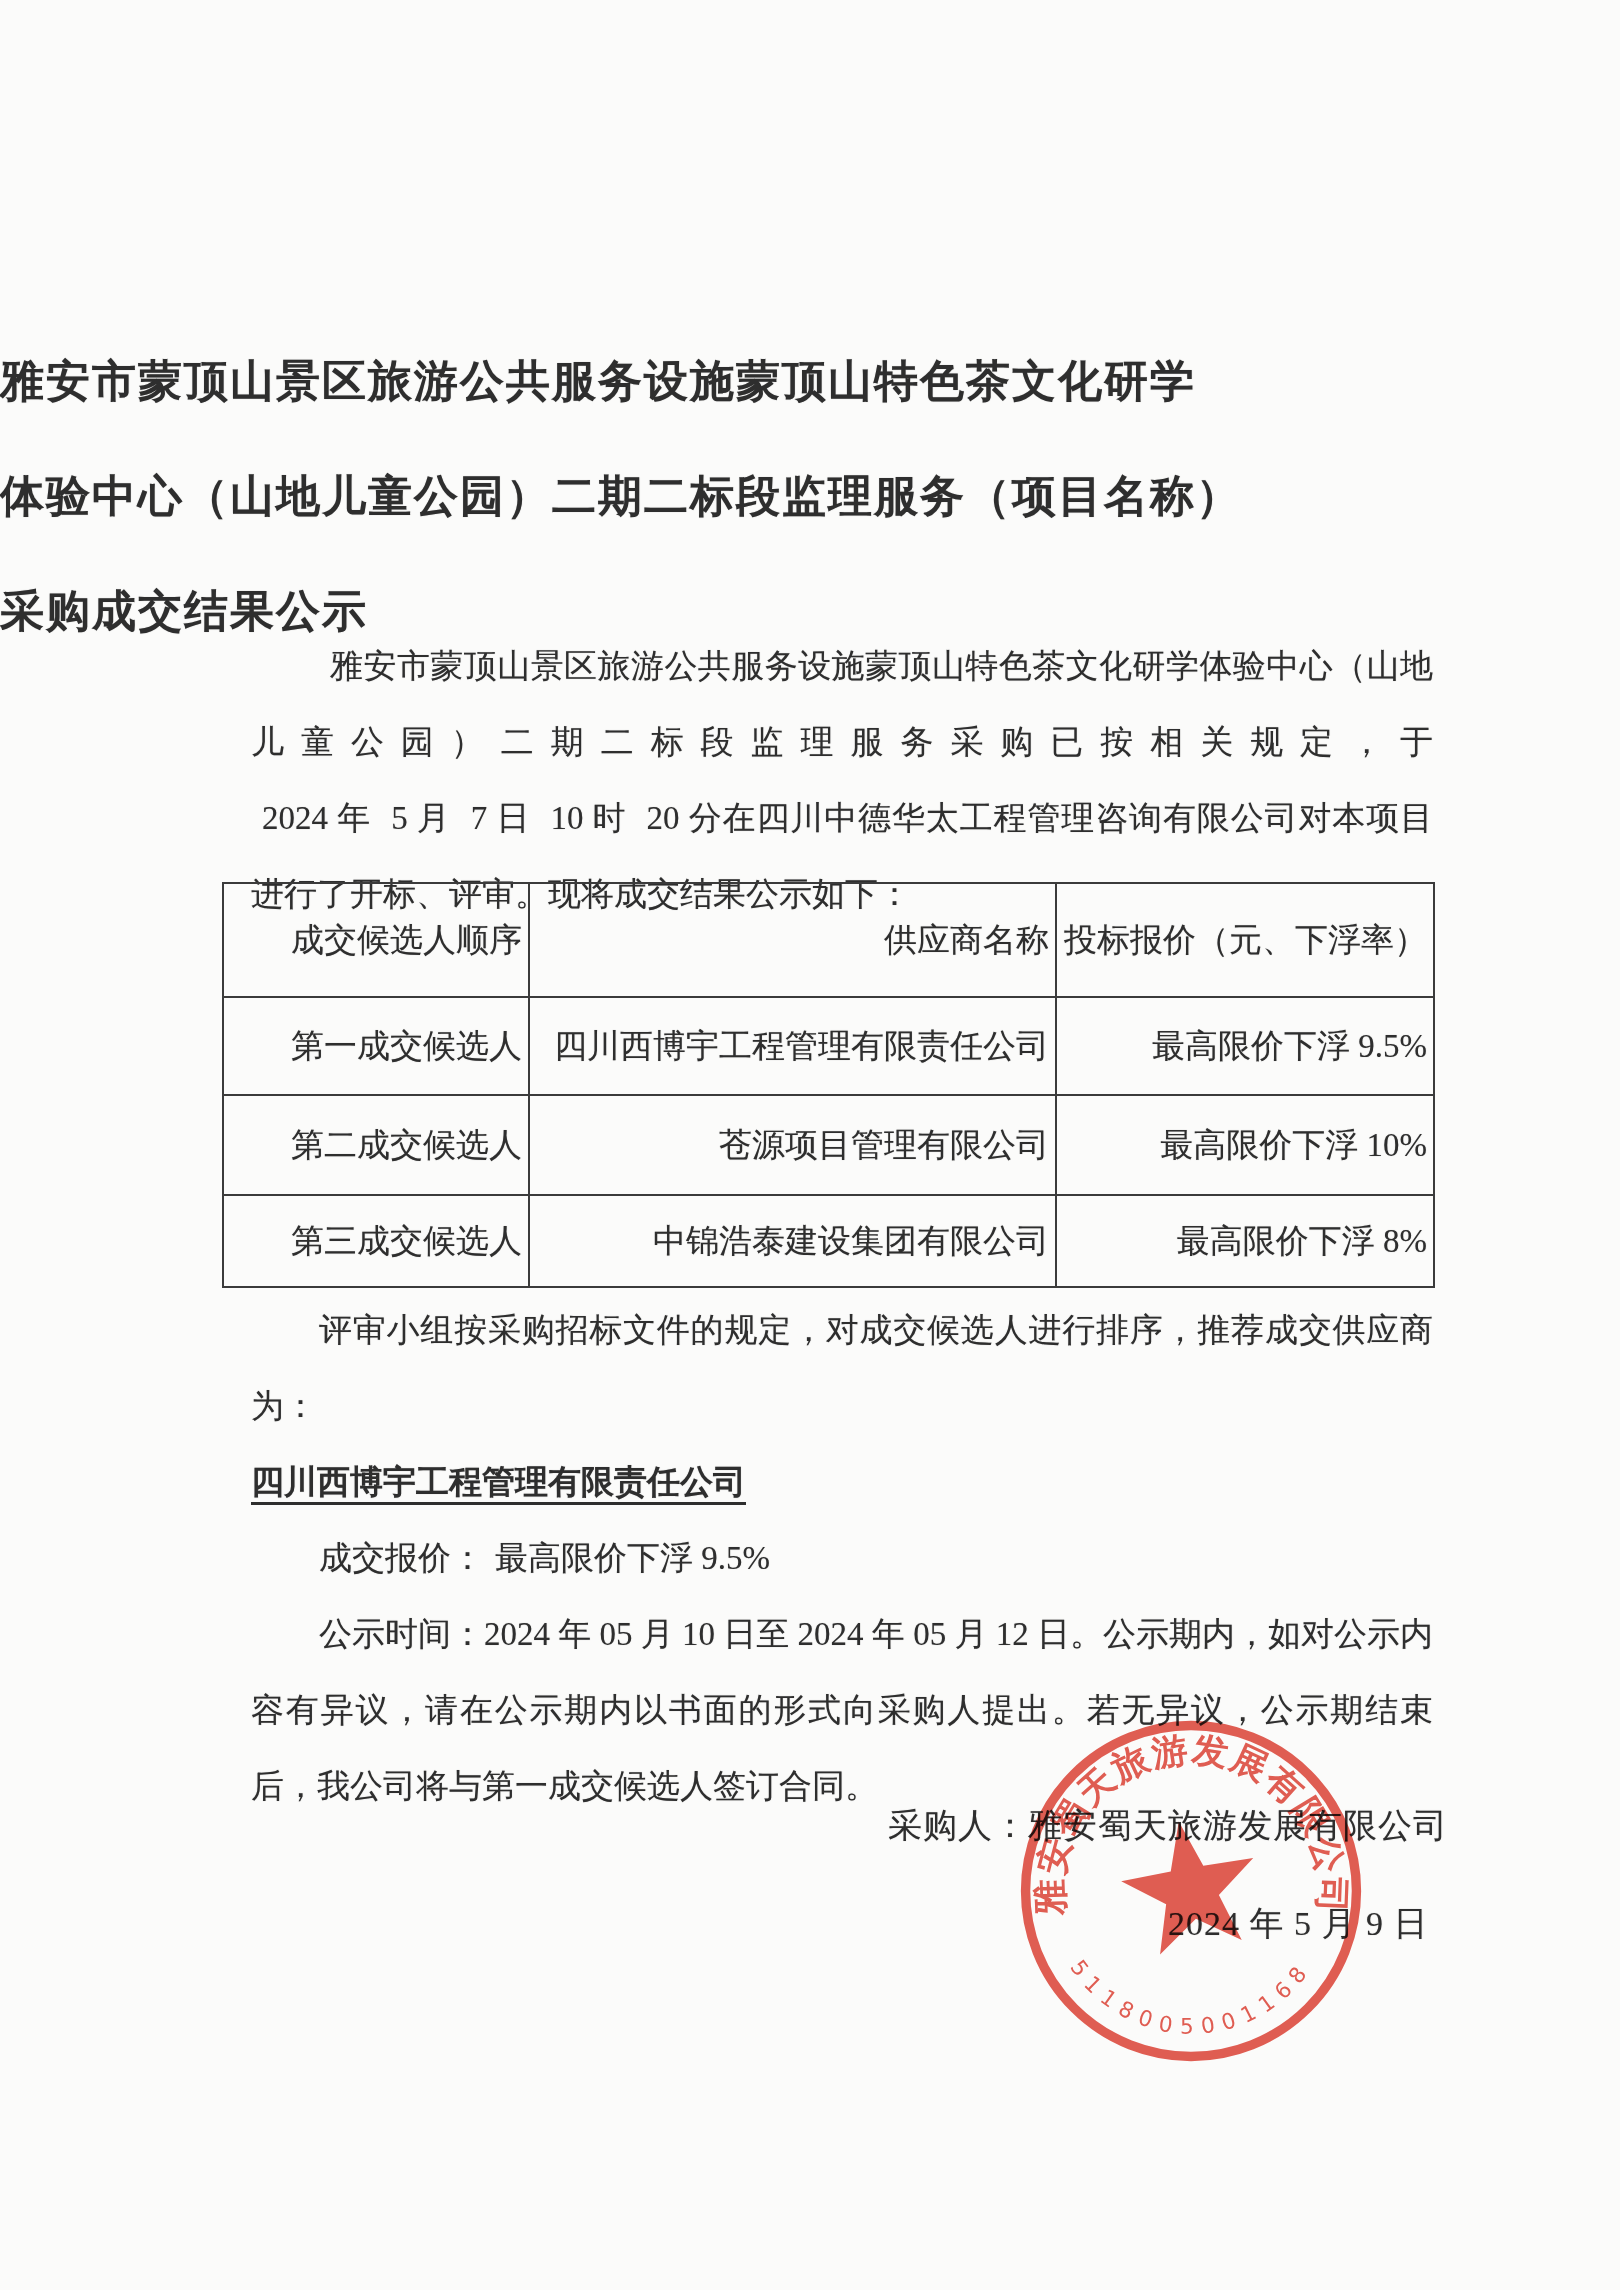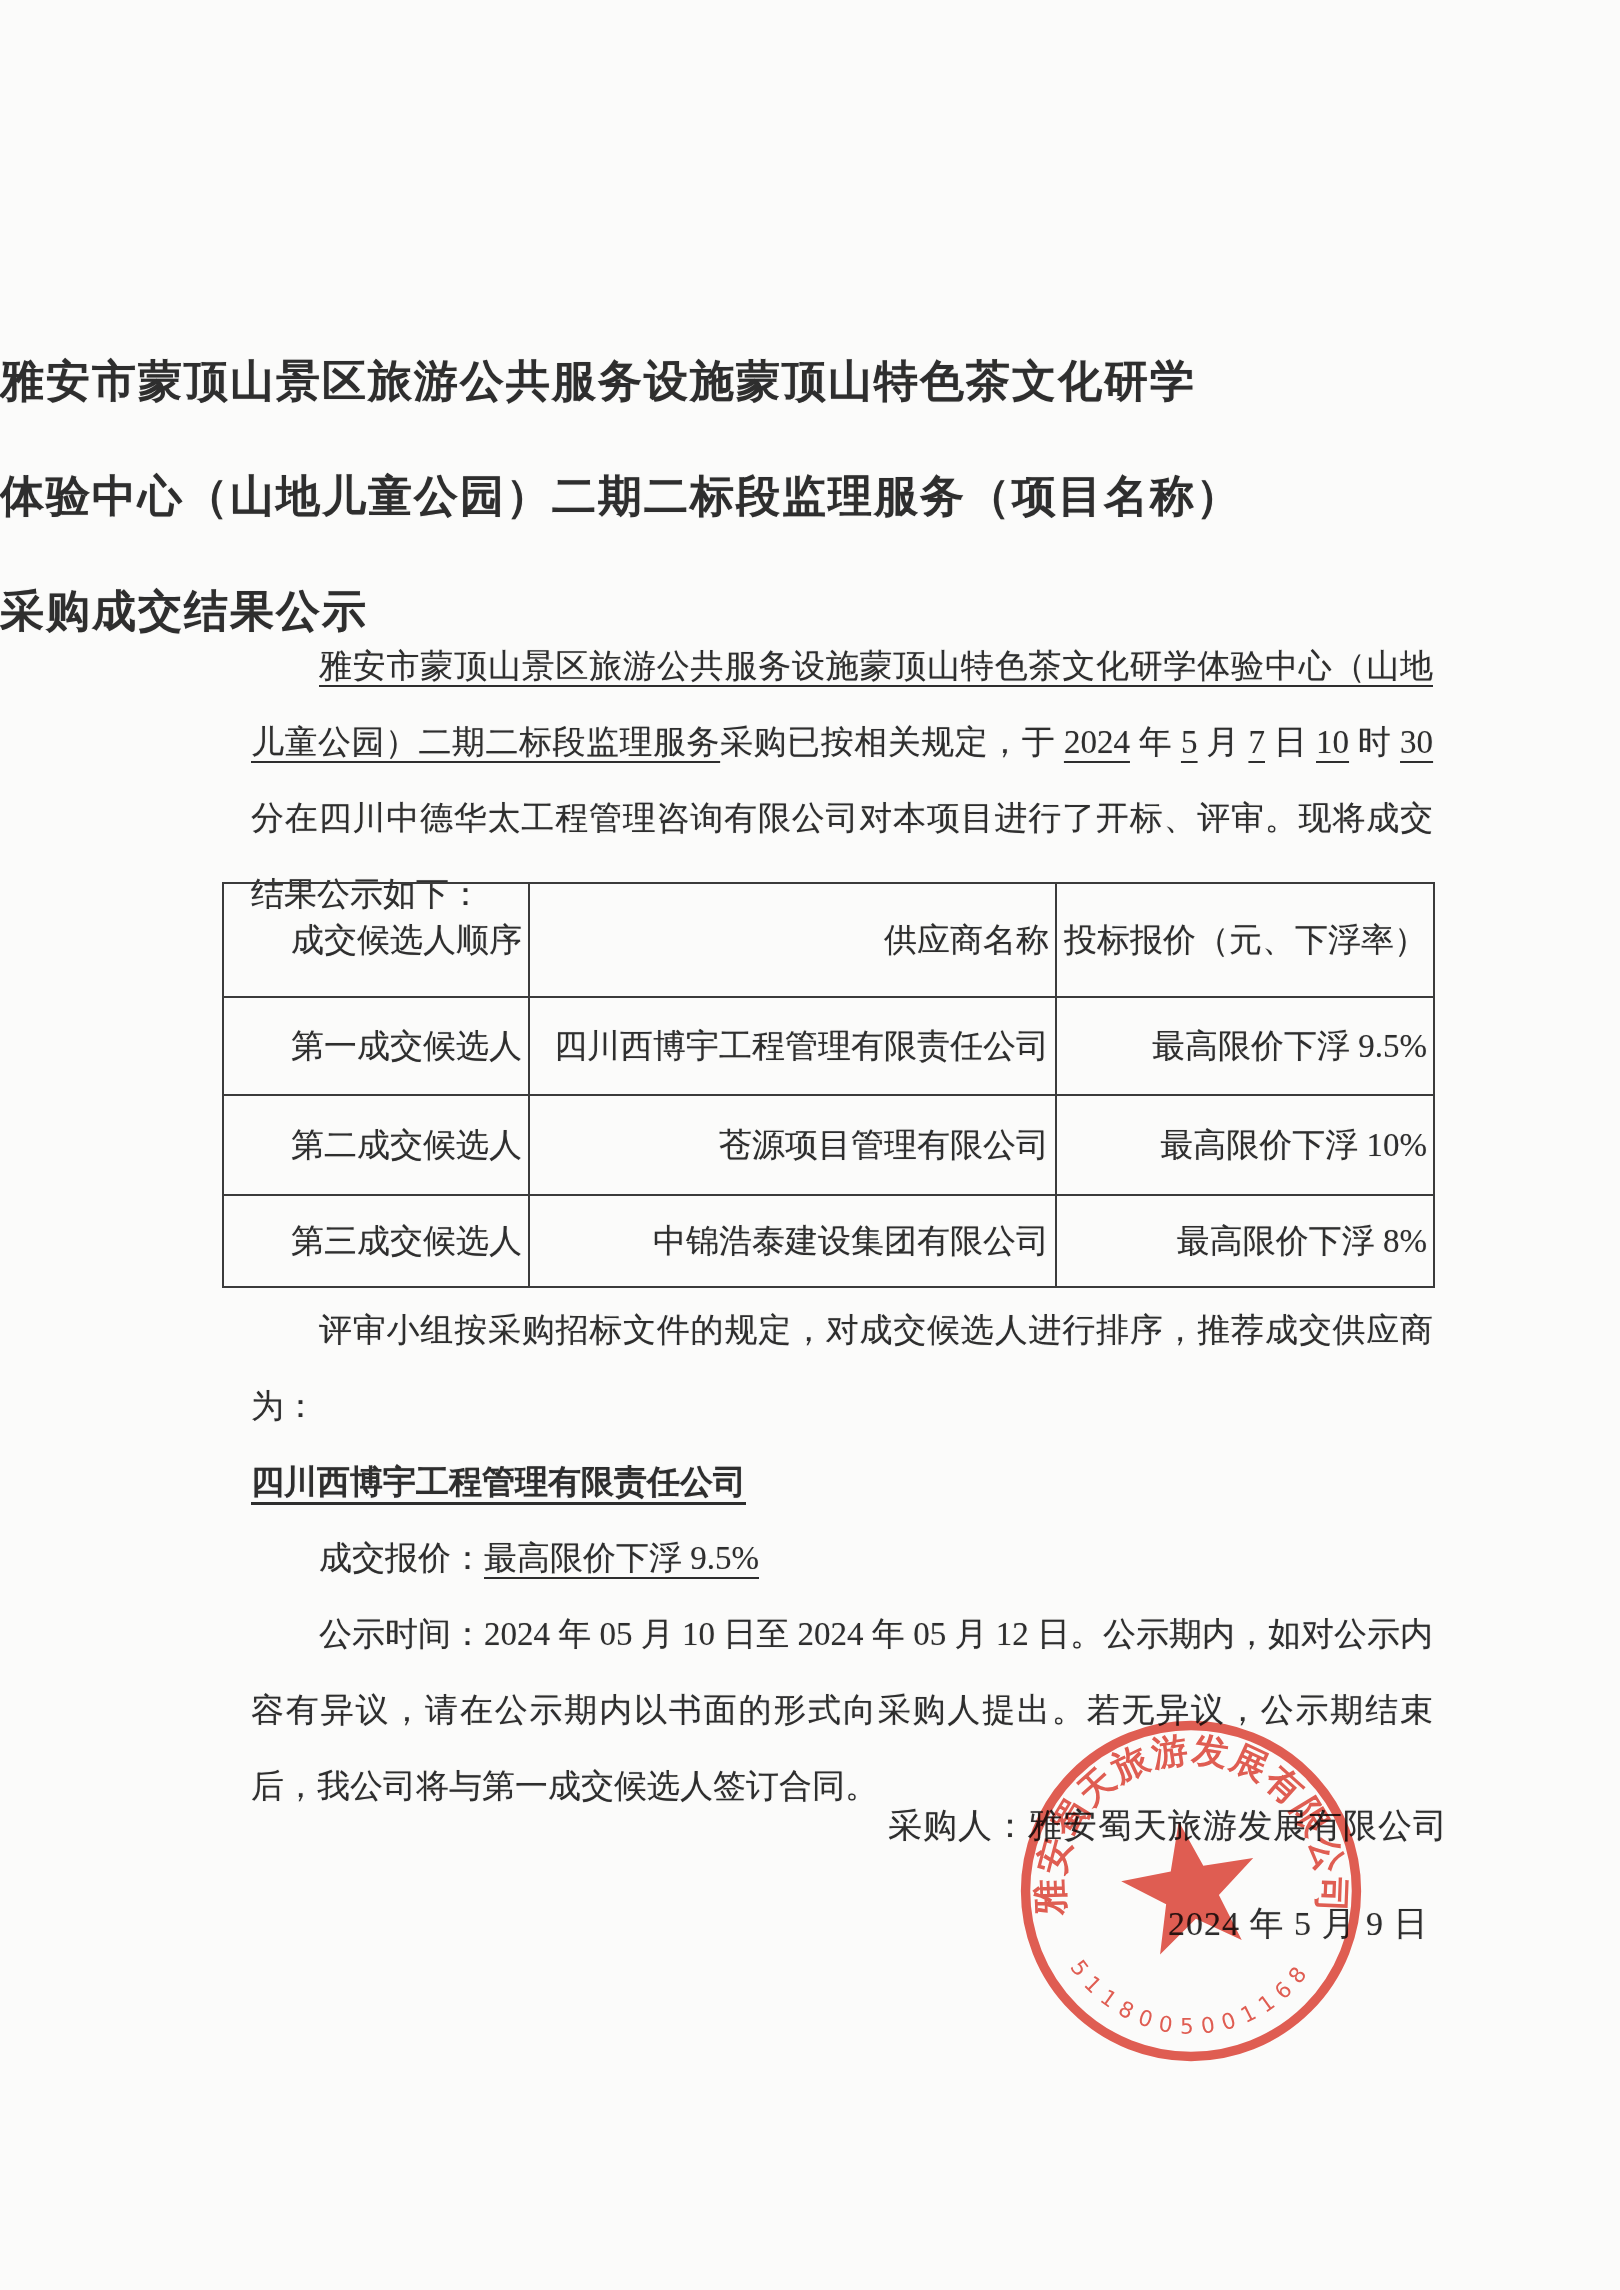--- a/index.html
+++ b/index.html
@@ -28,23 +28,23 @@
 
   .para1 {
     position: absolute;
     top: 628px; left: 251px; width: 1182px;
     font-size: 33px;
     line-height: 76px;
     text-align: justify;
     text-indent: 68px;
   }
   .u {
-    text-decoration: underline;
     text-underline-offset: 7.8px;
     text-decoration-thickness: 2px;
+    margin-left: 11px;
   }
   .nowrap { white-space: nowrap; }
 
   table.result-table {
     position: absolute;
     top: 882px; left: 222px;
     width: 1211px;
     border-collapse: collapse;
     table-layout: fixed;
     font-size: 33px;
@@ -105,21 +105,21 @@
 <body>
 
 <div class="page">
 
   <div class="title-block doc-text">
     <div>雅安市蒙顶山景区旅游公共服务设施蒙顶山特色茶文化研学</div>
     <div>体验中心（山地儿童公园）二期二标段监理服务（项目名称）</div>
     <div>采购成交结果公示</div>
   </div>
 
-  <p class="para1 doc-text"><span class="u">雅安市蒙顶山景区旅游公共服务设施蒙顶山特色茶文化研学体验中心（山地儿童公园）二期二标段监理服务</span><span>采购已按相关规定，于 </span><span class="nowrap"><span class="u">2024</span><span> 年 </span><span class="u">5</span><span> 月 </span><span class="u">7</span><span> 日 </span><span class="u">10</span><span> 时 </span><span class="u">30</span></span><span> 分在四川中德华太工程管理咨询有限公司对本项目进行了开标、评审。现将成交结果公示如下：</span></p>
+  <p class="para1 doc-text"><span class="u">雅安市蒙顶山景区旅游公共服务设施蒙顶山特色茶文化研学体验中心（山地儿童公园）二期二标段监理服务</span><span>采购已按相关规定，于 </span><span class="nowrap"><span class="u">2024</span><span> 年 </span><span class="u">5</span><span> 月 </span><span class="u">7</span><span> 日 </span><span class="u">10</span><span> 时 </span><span class="u">20</span></span><span> 分在四川中德华太工程管理咨询有限公司对本项目进行了开标、评审。现将成交结果公示如下：</span></p>
 
   <table class="result-table doc-text">
     <colgroup>
         <col class="col-order">
         <col class="col-supplier">
         <col class="col-price">
       </colgroup>
     <tbody>
       <tr class="row-header">
         <th>成交候选人顺序</th>

